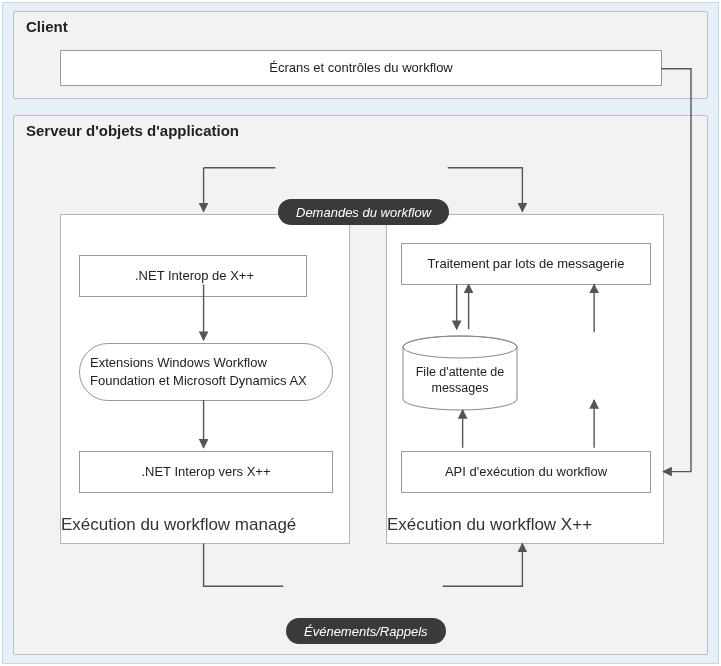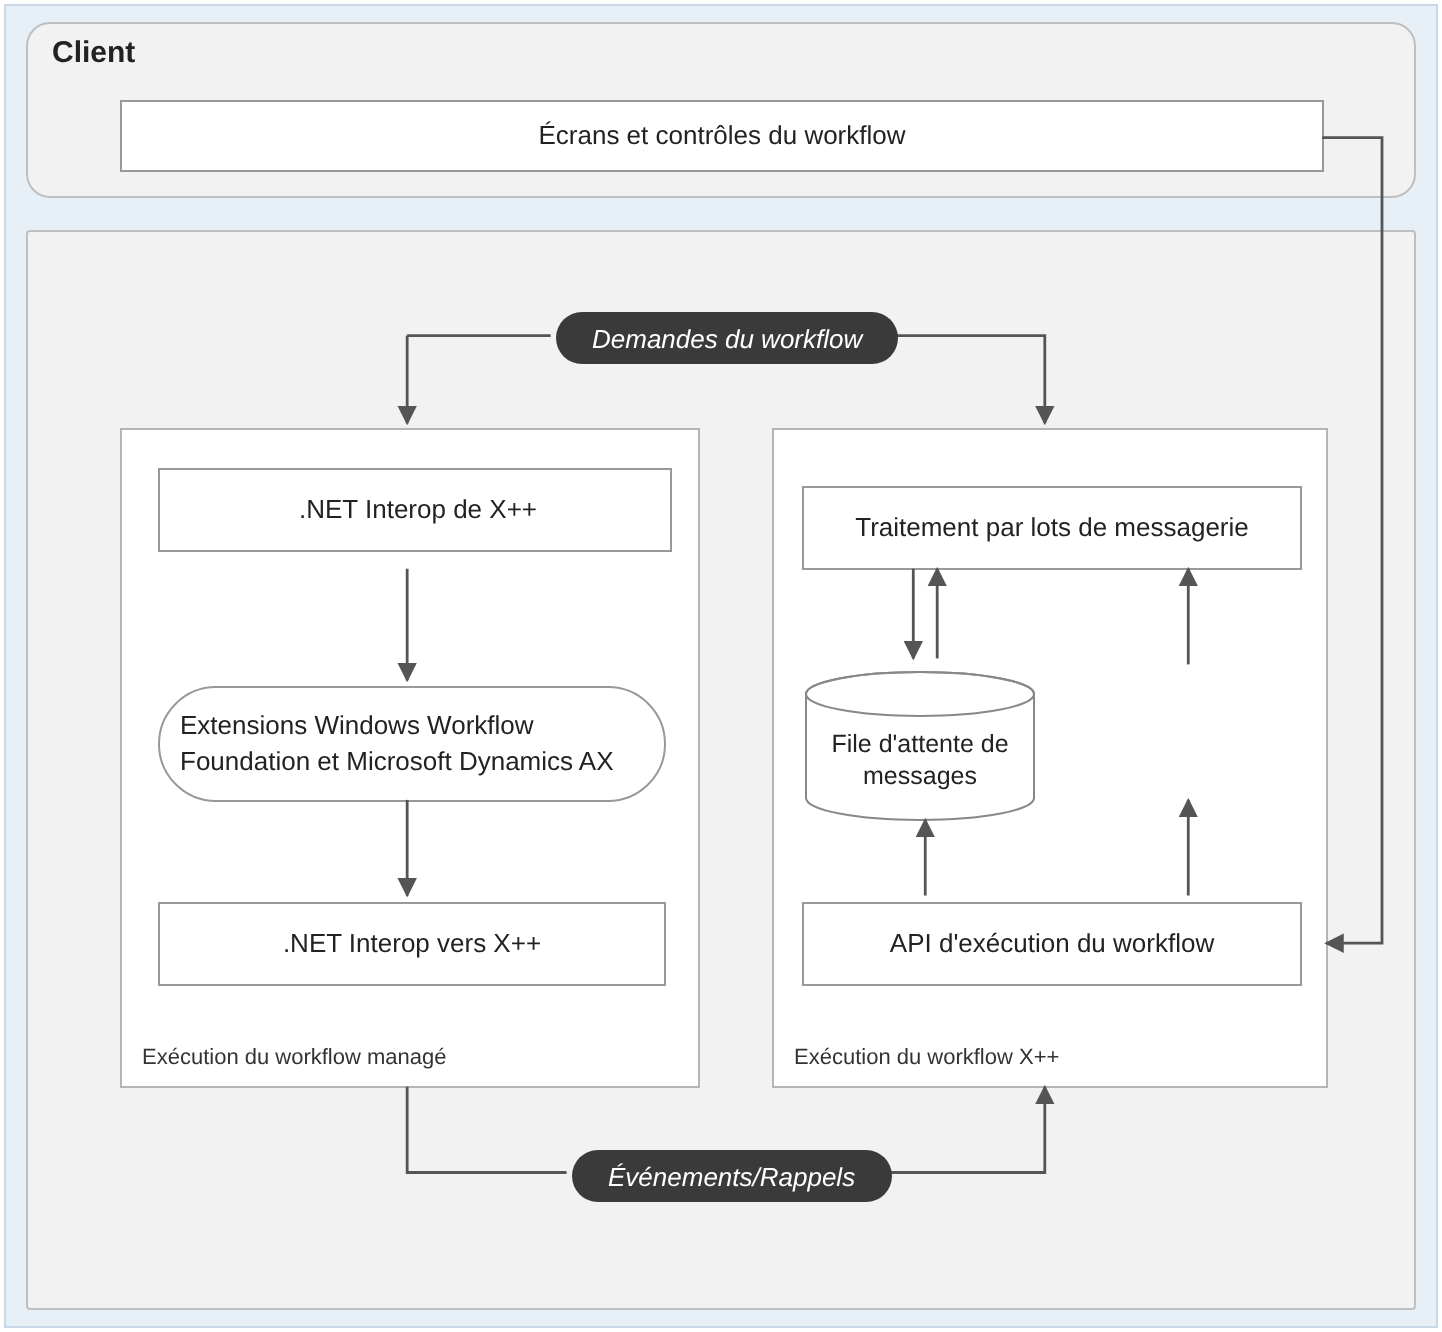--- a/index.html
+++ b/index.html
@@ -45,37 +45,38 @@
     line-height: 1.35;
   }
   .group {
     position: absolute;
     background: #fff;
     border: 1px solid #b5b5b5;
   }
   .group-label {
     position: absolute;
     bottom: 8px;
-    left: 10px;
-    font-size: 11px;
+    left: 0;
+    font-size: 17px;
     color: #333;
   }
   .pill {
     position: absolute;
     background: #3a3a3a;
     color: #fff;
     font-style: italic;
     font-size: 13px;
     border-radius: 14px;
     display: flex;
     align-items: center;
     justify-content: center;
     padding: 0 18px;
     height: 26px;
     z-index: 5;
+    margin-top: 43px;
   }
   svg.wires {
     position: absolute;
     inset: 0;
     width: 100%;
     height: 100%;
     pointer-events: none;
     z-index: 2;
   }
   .cyl {
@@ -92,31 +93,32 @@
     color: #222;
     line-height: 1.3;
     padding: 0 6px;
   }
 </style>
 </head>
 <body>
 
 <div class="outer">
 
-  <div class="panel" style="left:10px; top:8px; width:695px; height:88px;border-radius:12px;">
+  <div class="panel" style="left:10px; top:8px; width:695px; height:88px;">
     <div class="panel-title">Client</div>
     <div class="node" style="left:46px; top:38px; width:602px; height:36px;">
       <span>Écrans et contrôles du workflow</span>
     </div>
   </div>
 
   <div class="panel" style="left:10px; top:112px; width:695px; height:540px;">
+    <div class="panel-title">Serveur d'objets d'application</div>
 
     <div class="group" style="left:46px; top:98px; width:290px; height:330px;">
-      <div class="node" style="left:18px; top:19px; width:257px; height:42px;padding-left:13px;">
+      <div class="node" style="left:18px; top:40px; width:228px; height:42px;padding-left:13px;">
         <span>.NET Interop de X++</span>
       </div>
       <div class="node" style="left:18px; top:128px; width:254px; height:58px;border-radius:29px;">
         <span>Extensions Windows Workflow Foundation et Microsoft Dynamics AX</span>
       </div>
       <div class="node" style="left:18px; top:236px; width:254px; height:42px;">
         <span>.NET Interop vers X++</span>
       </div>
       <div class="group-label">Exécution du workflow managé</div>
     </div>

